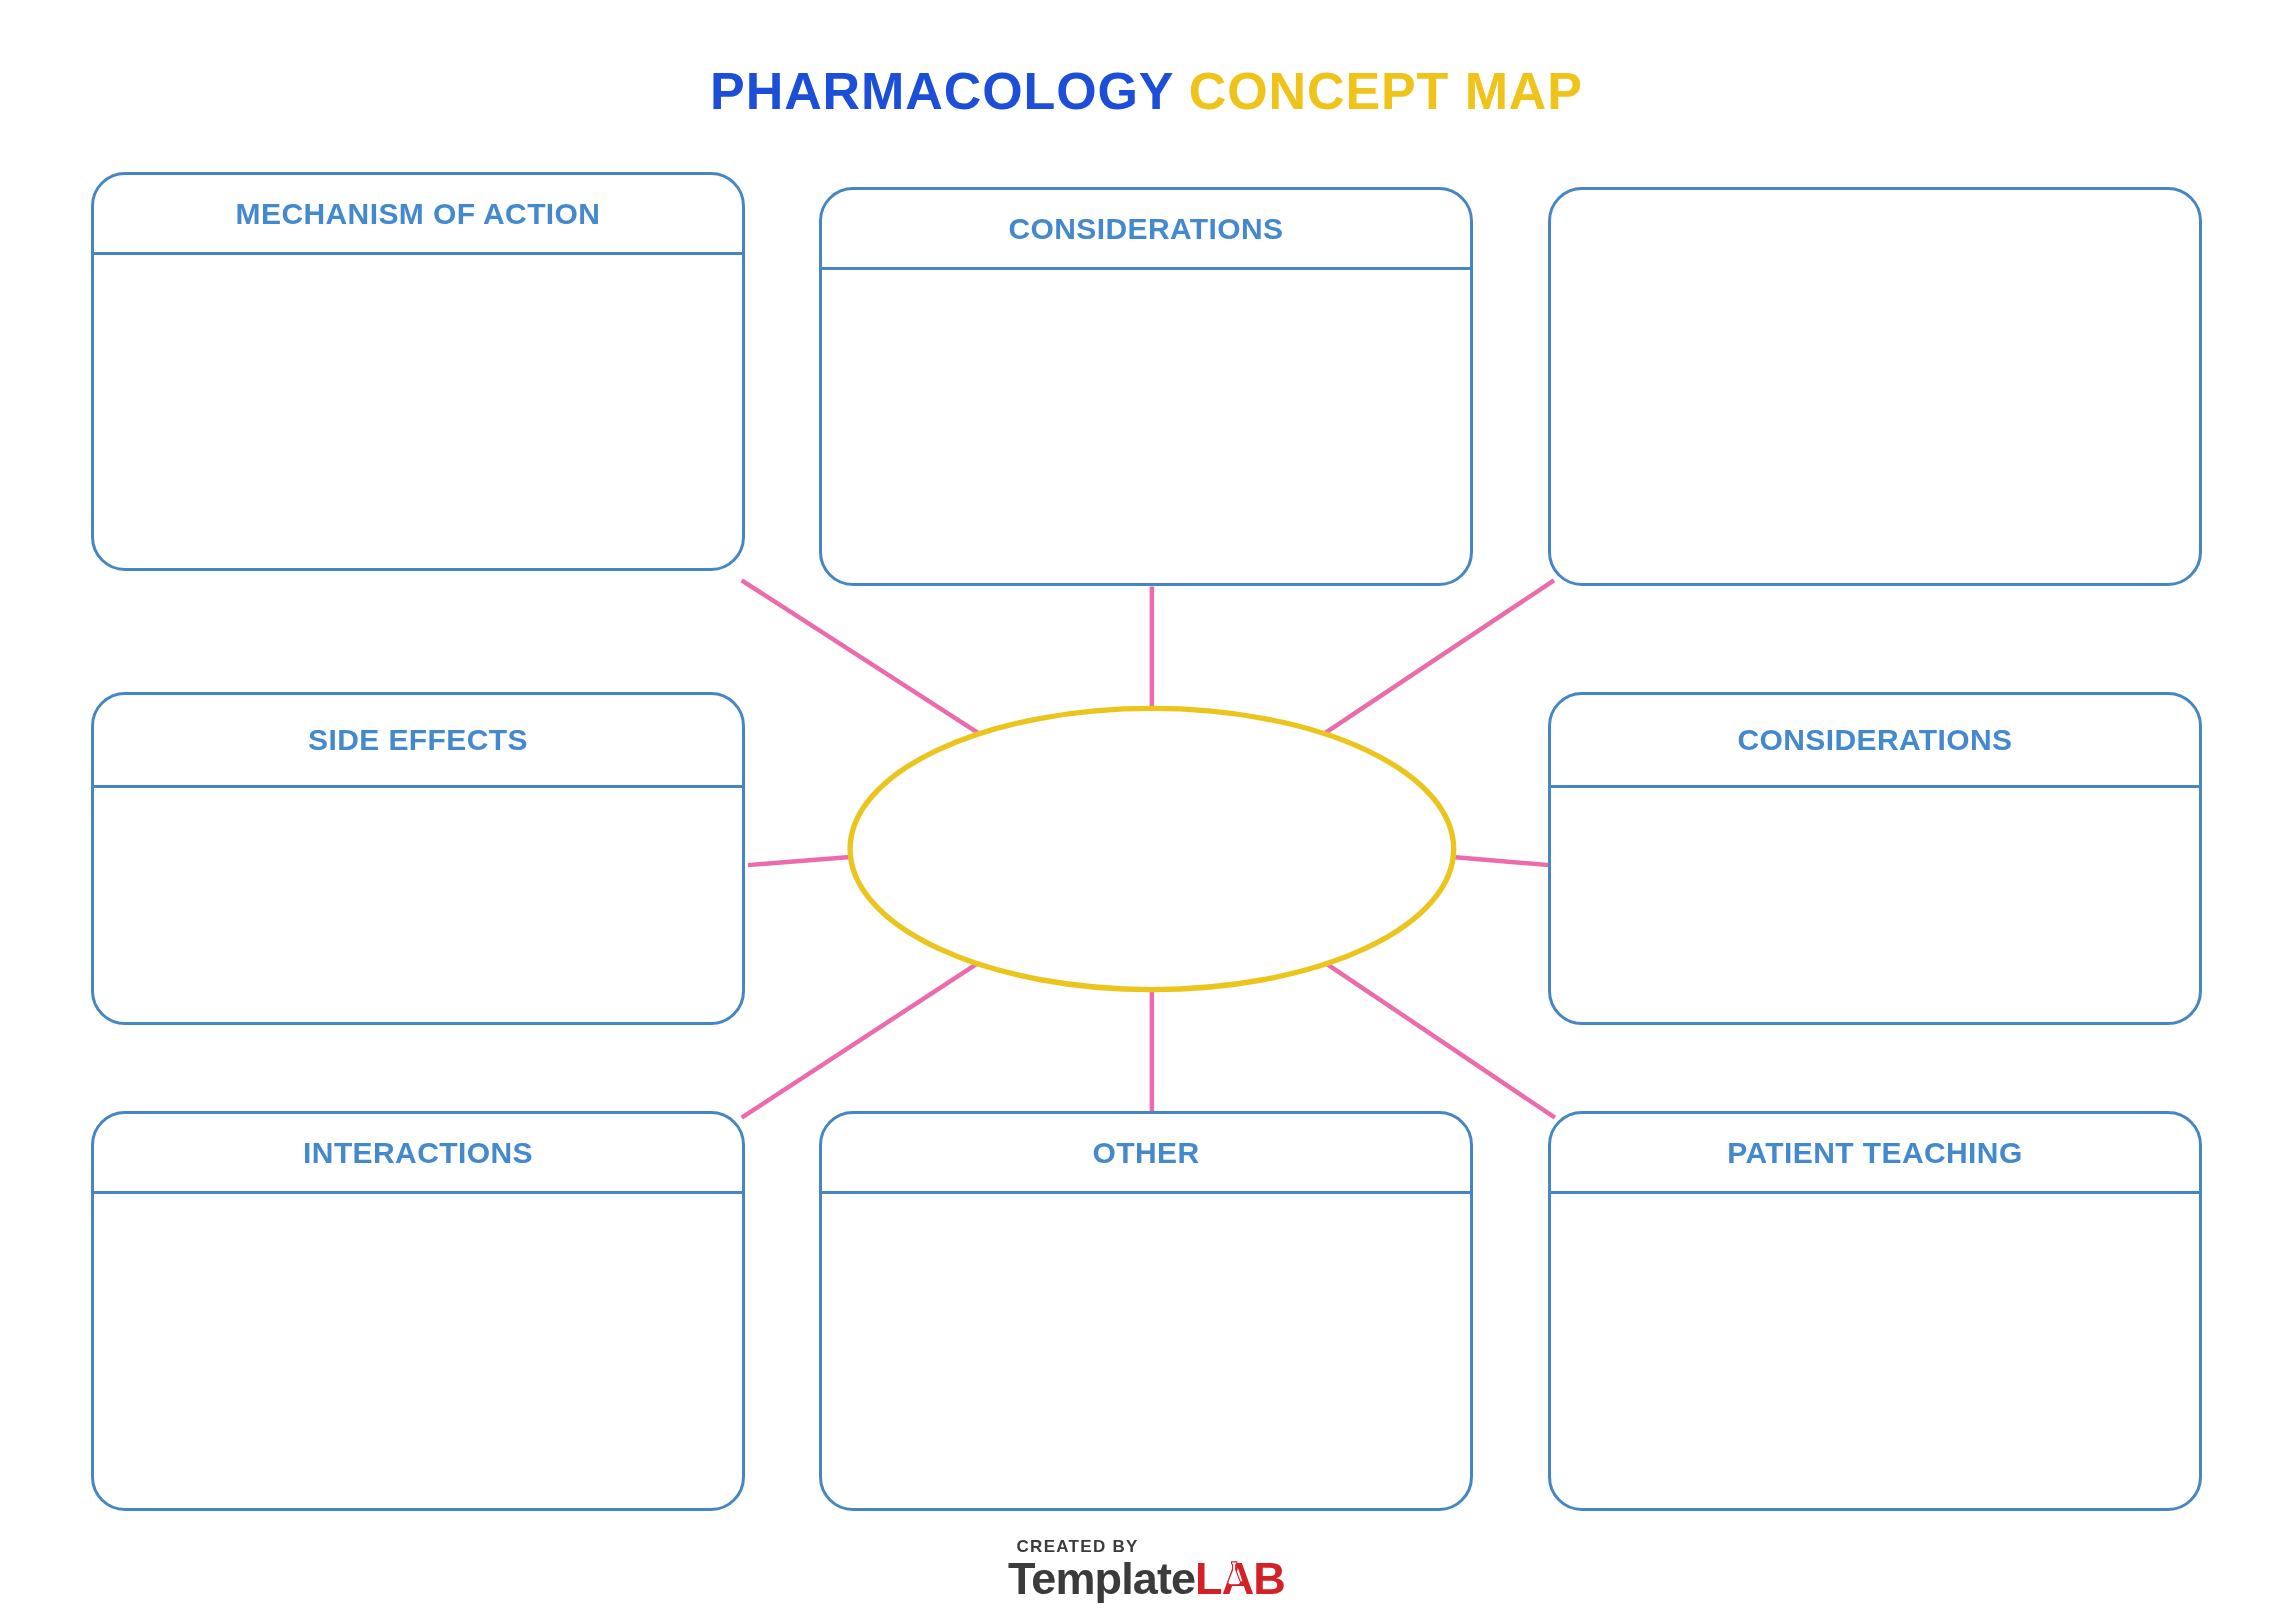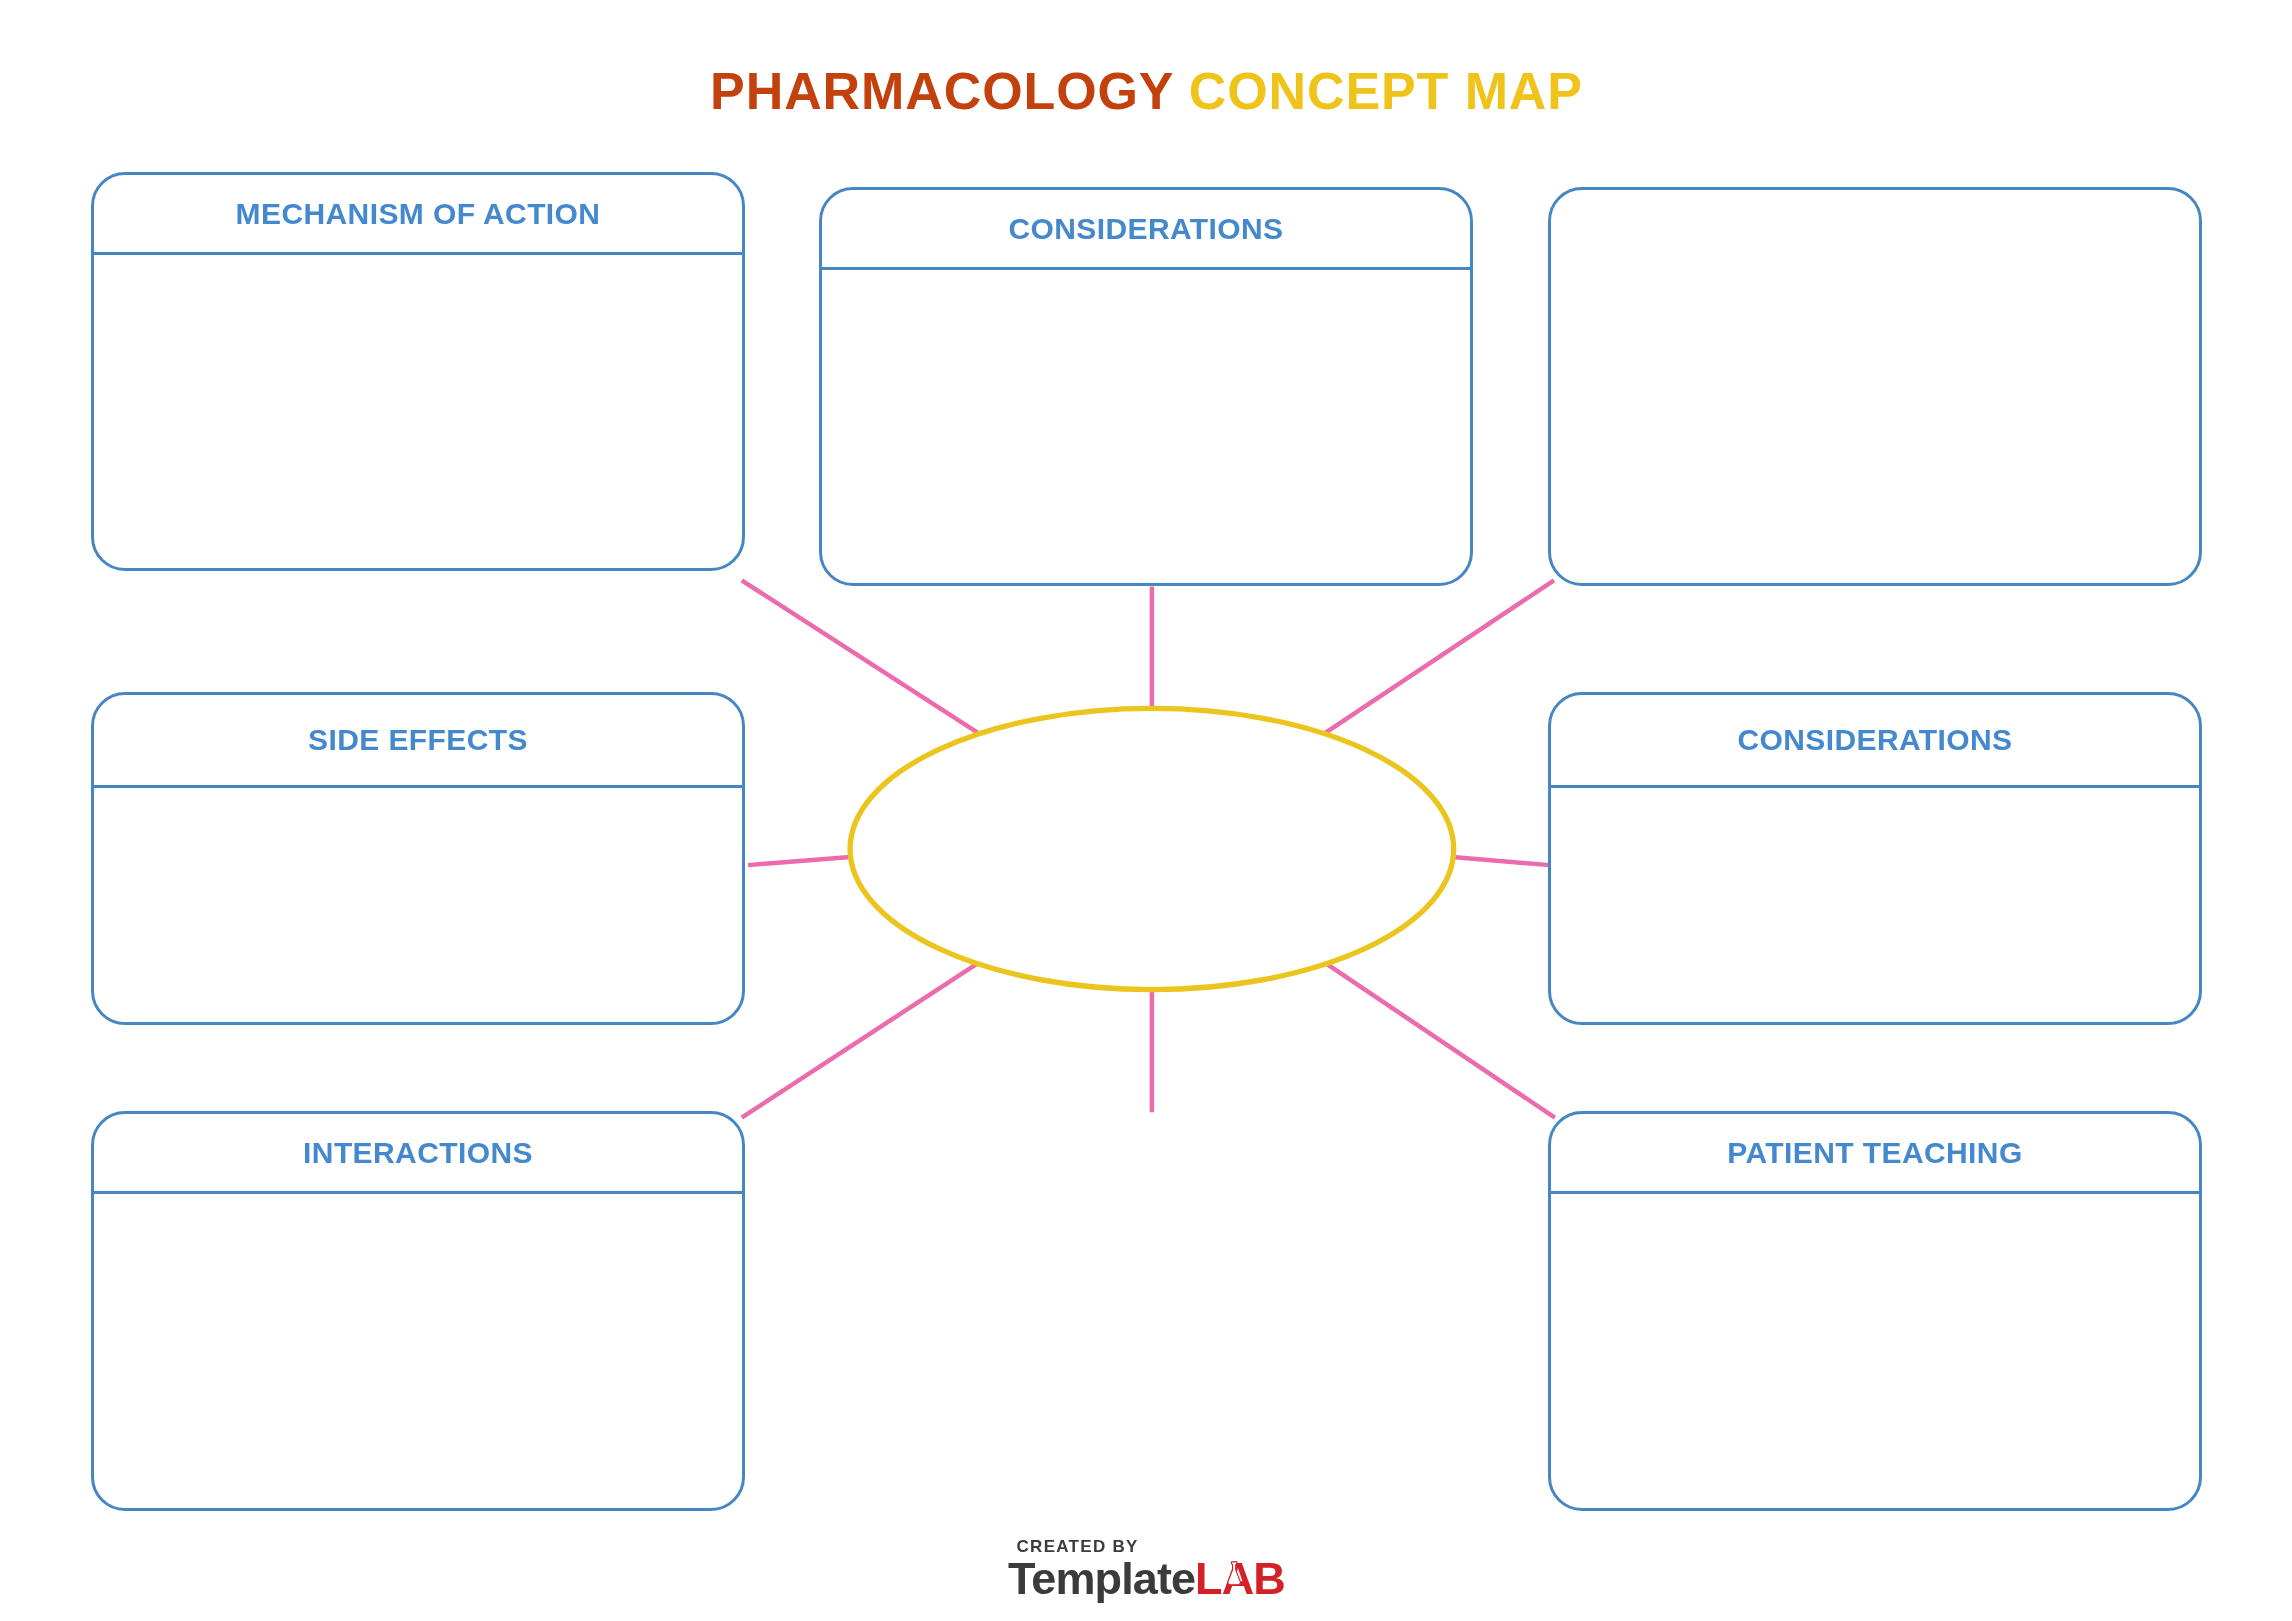--- a/index.html
+++ b/index.html
@@ -17,21 +17,21 @@
     position: absolute;
     top: 61px;
     left: 0;
     width: 100%;
     text-align: center;
     font-size: 52px;
     font-weight: bold;
     letter-spacing: 0.9px;
     white-space: nowrap;
   }
-  .title-blue  { color: #c2410c; }
+  .title-blue  { color: #1d4ed8; }
   .title-gold  { color: #efc319; margin-left: 14.3px; }
 
   
   .link-layer {
     position: absolute;
     left: 0; top: 0;
     width: 2293px; height: 1621px;
     z-index: 1;
   }
 
@@ -151,20 +151,24 @@
   </div>
   <div class="cmap-box pos-con">
     <div class="box-header">CONSIDERATIONS</div>
     <div class="box-body"></div>
   </div>
 
   <div class="cmap-box pos-int">
     <div class="box-header">INTERACTIONS</div>
     <div class="box-body"></div>
   </div>
+  <div class="cmap-box pos-oth">
+    <div class="box-header">OTHER</div>
+    <div class="box-body"></div>
+  </div>
   <div class="cmap-box pos-pat">
     <div class="box-header">PATIENT TEACHING</div>
     <div class="box-body"></div>
   </div>
 
   <div class="footer-logo">
     <span class="created-by">CREATED BY</span>
     <span class="brand"><span class="brand-dark">Template</span><span class="brand-red"><span>LAB</span><svg class="flask-icon" viewBox="0 0 16 28">
             <path d="M5 1 h6 v2 l-1.2 1 v6 l5 13 a2.5 2.5 0 0 1 -2.3 3.5 H3.5 A2.5 2.5 0 0 1 1.2 23 l5-13 V4 L5 3 Z" fill="#ffffff" stroke="#d42127" stroke-width="1.2"></path>
           </svg></span></span>

